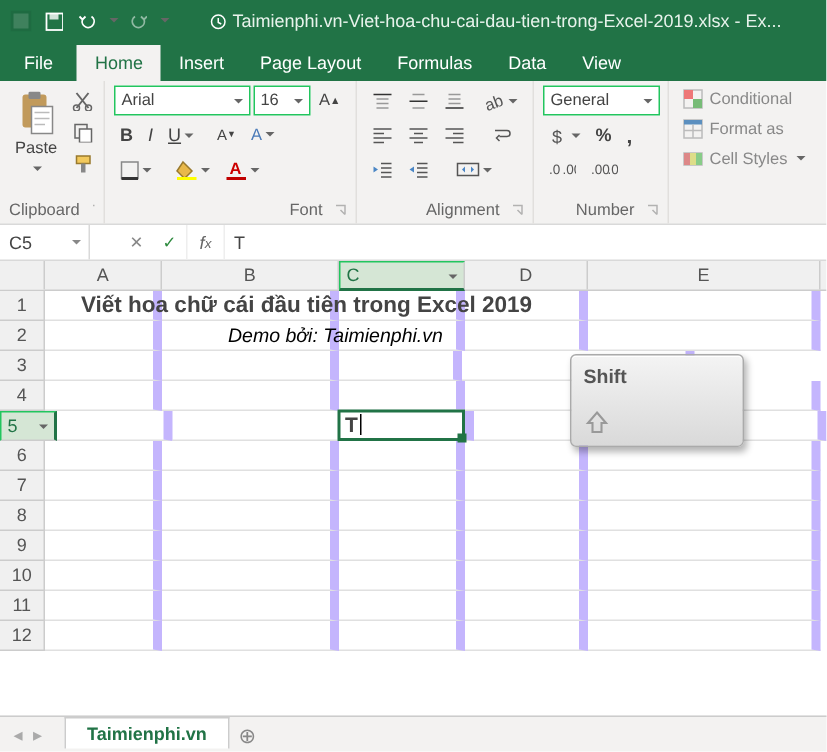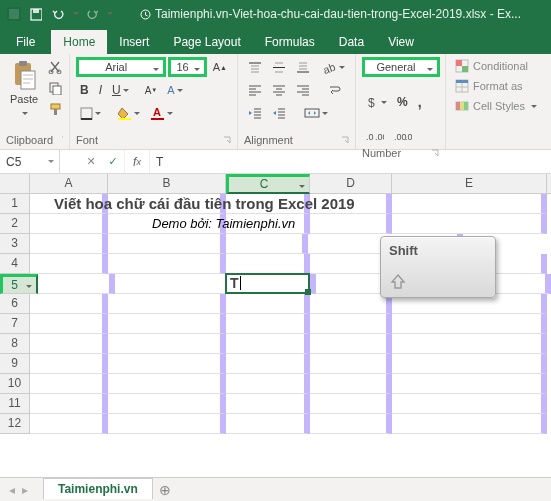--- a/index.html
+++ b/index.html
@@ -15,28 +15,28 @@
 
 .tabs { background: #217346; height: 26px; display: flex; align-items: flex-end; padding-left: 4px; }
 .tabs .tab { padding: 5px 12px 5px; font-size: 12px; color: #fff; cursor: pointer; }
 .tabs .tab.file { margin-right: 4px; }
 .tabs .tab.active { background: #f3f2f1; color: #217346; font-weight: 400; }
 
 
 .ribbon { background: #f3f2f1; height: 96px; display: flex; border-bottom: 1px solid #d9d9d9; }
 .group { border-right: 1px solid #e1dfdd; padding: 3px 6px 1px; display: flex; flex-direction: column; }
 .group .gbody { flex: 1; display: flex; gap: 2px; }
-.group .glabel { text-align: center; font-size: 11px; color: #666; height: 16px; display: flex; justify-content: space-between; align-items: center; gap: 8px; }
+.group .glabel { text-align: center; font-size: 11px; color: #666; height: 16px; display: flex; justify-content: flex-end; align-items: center; gap: 8px; }
 .group .glabel svg { opacity: .6; }
 .vstack { display: flex; flex-direction: column; gap: 1px; }
 .hstack { display: flex; align-items: center; gap: 2px; }
 .rbtn { padding: 1px 3px; display: flex; align-items: center; justify-content: center; border: 1px solid transparent; min-height: 20px; }
 .rbtn.big { flex-direction: column; height: 66px; width: 44px; font-size: 11px; gap: 2px; }
 .rbtn.big .lbl { font-size: 11px; color: #444; }
-.sel { border: 3px solid #22c55e; background: #fff; font-size: 11px; padding: 1px 14px 1px 4px; height: 20px; position: relative; display: flex; align-items: center; min-width: 38px; justify-content: center; }
+.sel { border: 1px solid #22c55e; background: #fff; font-size: 11px; padding: 1px 14px 1px 4px; height: 20px; position: relative; display: flex; align-items: center; min-width: 38px; }
 .sel::after { content: ""; position: absolute; right: 4px; top: 8px; border: 3px solid transparent; border-top-color: #666; }
 .smalllink { font-size: 11px; color: #888; display: flex; align-items: center; gap: 4px; padding: 2px 3px; white-space: nowrap; }
 .smalllink svg { flex-shrink: 0; }
 .chev::after { content: ""; display: inline-block; margin-left: 2px; border: 3px solid transparent; border-top-color: #666; transform: translateY(1px); }
 
 
 .fbar { height: 24px; display: flex; align-items: stretch; border-bottom: 1px solid #d9d9d9; background: #fff; }
 .namebox { width: 60px; border-right: 1px solid #d9d9d9; padding: 2px 16px 2px 6px; font-size: 12px; position: relative; display: flex; align-items: center; }
 .namebox::after { content: ""; position: absolute; right: 5px; top: 10px; border: 3px solid transparent; border-top-color: #888; }
 .fbar .fxico { width: 22px; display: flex; align-items: center; justify-content: center; color: #888; font-size: 11px; }
@@ -306,21 +306,21 @@
     </div>
     <div class="glabel">
         <span>Alignment</span>
         <svg width="8" height="8">
           <path d="M1 1 h6 v6 M4 4 l3 3" fill="none" stroke="#888"></path>
         </svg>
       </div>
   </div>
 
   <div class="group" style="width:90px">
-    <div class="gbody vstack" style="gap:15px">
+    <div class="gbody vstack" style="gap:3px">
       <div class="sel" style="width:78px">
           <span>General</span>
         </div>
       <div class="hstack">
         <div class="rbtn">
             <svg width="13" height="13">
               <text x="2" y="11" font-size="12" fill="#555">$</text>
             </svg>
             <span class="chev"></span>
           </div>

